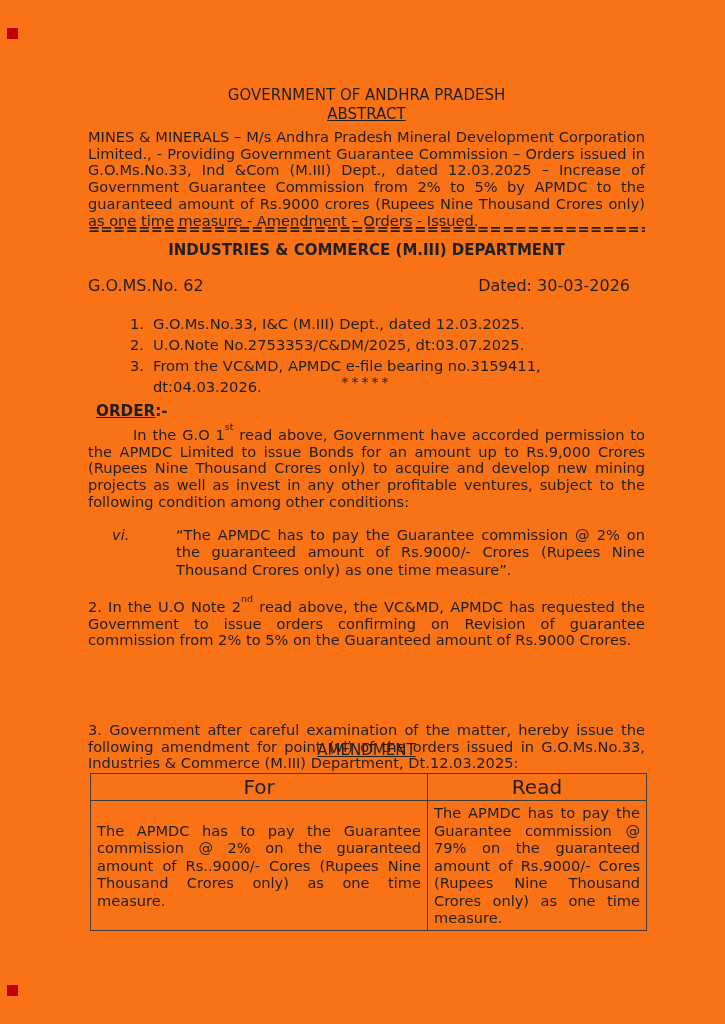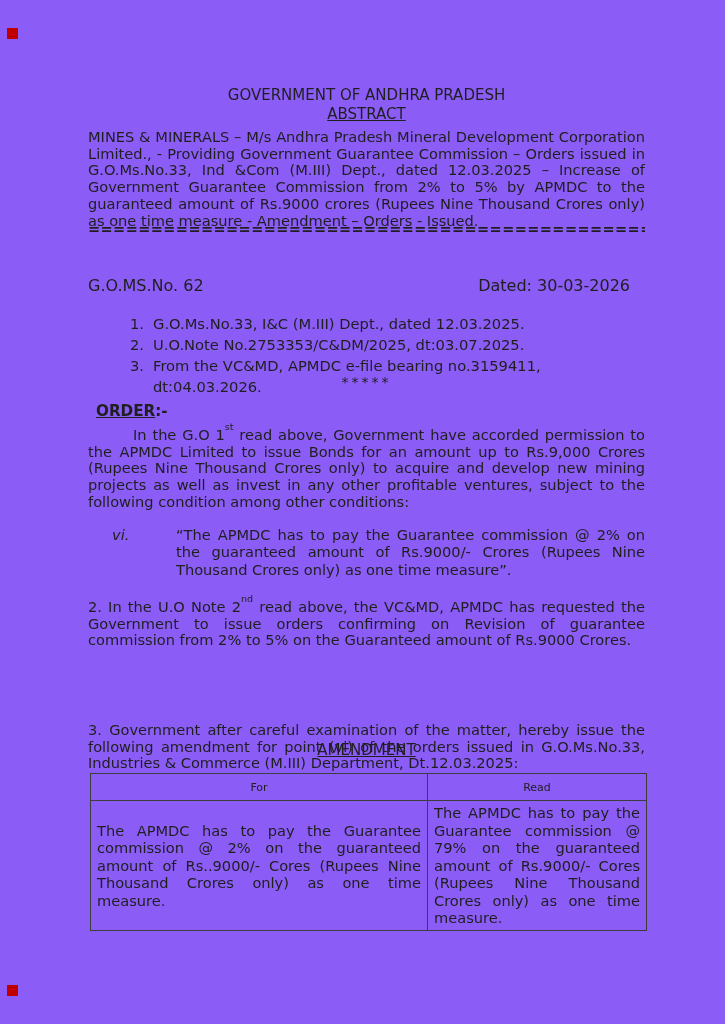--- a/index.html
+++ b/index.html
@@ -4,21 +4,21 @@
 <style>
   html, body { margin: 0; padding: 0; }
   body {
     width: 725px; height: 1024px;
     background: #ffffff;
     font-family: "DejaVu Sans", "Liberation Sans", sans-serif;
     color: #1f1f1f;
     position: relative;
     overflow: hidden;
   }
-  .page { position: absolute; inset: 0; width: 725px; height: 1024px; background: #8b5cf6; }
+  .page { position: absolute; inset: 0; width: 725px; height: 1024px; background: #f97316; }
   .abs { position: absolute; }
   .cx { left: 88px; width: 557px; }
 
   .title-block { top: 86px; text-align: center; font-size: 15px; line-height: 19px; }
   .abstract-line { text-decoration: underline; }
 
   .subject { top: 129px; text-align: justify; font-size: 14.6px; line-height: 16.7px; }
 
   .separator {
     top: 221px; font-weight: bold; font-size: 14.5px; letter-spacing: 0.4px;
@@ -56,21 +56,21 @@
   .amendment span { text-decoration: underline; }
 
   .amend-table {
     top: 773px; left: 90px; width: 556px;
     border-collapse: collapse; table-layout: fixed;
     font-size: 14.6px;
   }
   .amend-table th, .amend-table td { border: 1.5px solid #3d3d3d; }
   .amend-table th {
     font-weight: normal; text-align: center;
-    height: 24px; padding: 1px 4px; font-size: 11px;
+    height: 24px; padding: 1px 4px; font-size: 20px;
   }
   .amend-table td {
     padding: 3px 6px; text-align: justify; line-height: 17.5px;
   }
   .cell-for { vertical-align: middle; }
   .cell-read { vertical-align: top; height: 106px; }
 
   .red-mark { width: 11px; height: 11px; background: #c00000; left: 7px; }
   .red-mark.top { top: 28px; }
   .red-mark.bottom { top: 985px; }
@@ -85,20 +85,21 @@
 
   <div class="abs cx title-block">
     <div>GOVERNMENT OF ANDHRA PRADESH</div>
     <div class="abstract-line">ABSTRACT</div>
   </div>
 
   <div class="abs cx subject">MINES &amp; MINERALS – M/s Andhra Pradesh Mineral Development Corporation Limited., - Providing Government Guarantee Commission – Orders issued in G.O.Ms.No.33, Ind &amp;Com (M.III) Dept., dated 12.03.2025 – Increase of Government Guarantee Commission from 2% to 5% by APMDC to the guaranteed amount of Rs.9000 crores (Rupees Nine Thousand Crores only) as one time measure - Amendment – Orders - Issued.</div>
 
   <div class="abs cx separator">==============================================</div>
 
+  <div class="abs cx department">INDUSTRIES &amp; COMMERCE (M.III) DEPARTMENT</div>
 
   <div class="abs cx go-line">
     <span>G.O.MS.No. 62</span>
     <span class="go-dated">Dated: 30-03-2026</span>
   </div>
 
 
   <div class="abs refs">
     <div class="ref-row">
       <span class="ref-num">1.</span>

